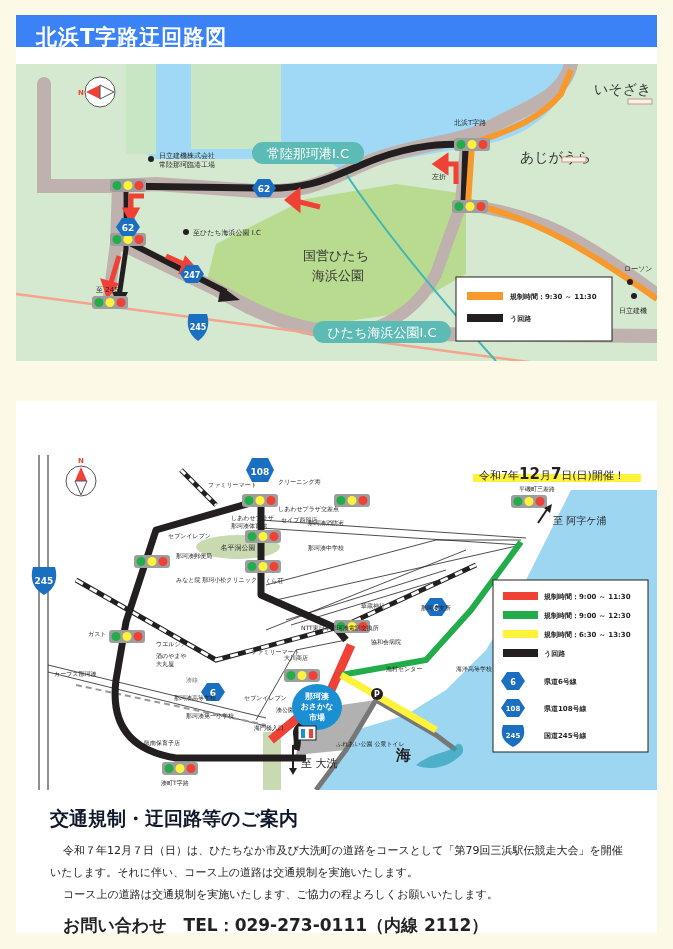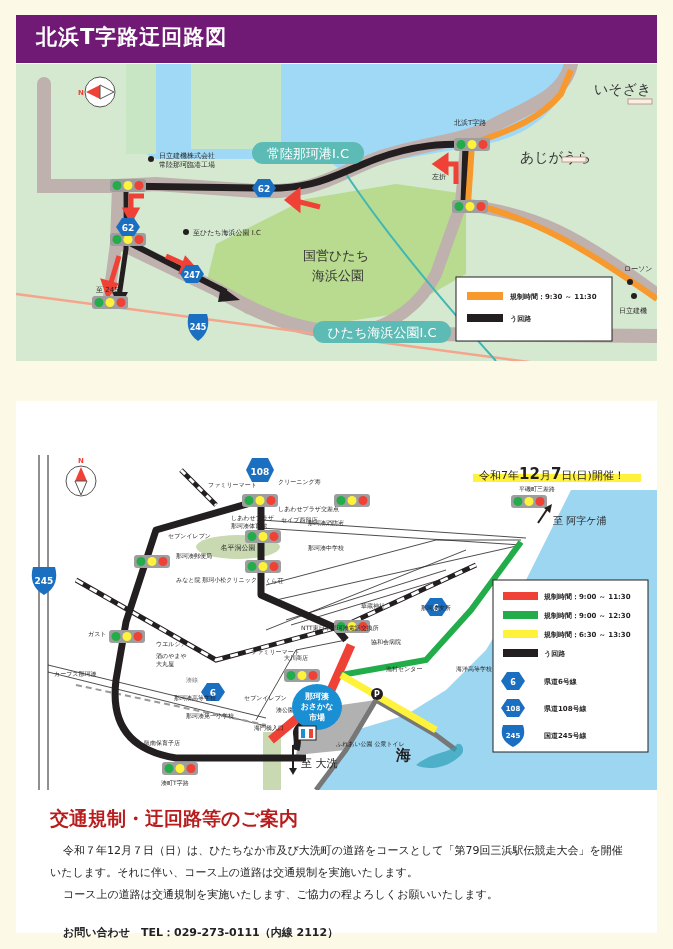--- a/index.html
+++ b/index.html
@@ -1,28 +1,28 @@
 <!DOCTYPE html>
 <html><head>
 <meta charset="utf-8">
 <style>
   html,body{margin:0;padding:0;}
   body{width:673px;height:949px;background:#fdf9e7;font-family:"DejaVu Sans","Liberation Sans",sans-serif;position:relative;overflow:hidden;}
   .panel{position:absolute;left:16px;width:641px;background:#ffffff;}
-  .panel-header{background:#701a75;color:#fff;font-weight:bold;font-size:21px;height:48px;line-height:44px;padding-left:20px;letter-spacing:1px;}
+  .panel-header{background:#3b82f6;color:#fff;font-weight:bold;font-size:21px;height:32px;line-height:44px;padding-left:20px;letter-spacing:1px;}
   #panel1{top:15px;height:346px;}
   #panel2{top:401px;height:532px;}
   .map{position:absolute;left:0;right:0;overflow:hidden;}
   #map1{top:49px;height:297px;background:#d4e9d0;}
   #map2{top:49px;height:340px;background:#ffffff;}
   svg text{font-family:"DejaVu Sans","Liberation Sans",sans-serif;}
   .info{position:absolute;left:0;right:0;top:389px;bottom:0;background:#fff;padding:10px 34px 0 34px;box-sizing:border-box;}
-  .info h2{margin:6px 0 8px 0;font-size:19px;color:#b91c1c;font-weight:bold;}
+  .info h2{margin:6px 0 8px 0;font-size:19px;color:#0f172a;font-weight:bold;}
   .info p{margin:0;font-size:11px;color:#222;line-height:22px;}
-  .info .contact{font-weight:bold;font-size:11px;margin-top:16px;}
+  .info .contact{font-weight:bold;font-size:17px;margin-top:8px;}
   .ind{display:inline-block;width:13px;}
 </style>
 </head>
 <body>
 
 <div class="panel" id="panel1">
   <div class="panel-header">北浜T字路迂回路図</div>
   <div class="map" id="map1">
     <svg width="641" height="297" viewBox="0 0 641 297">
 

